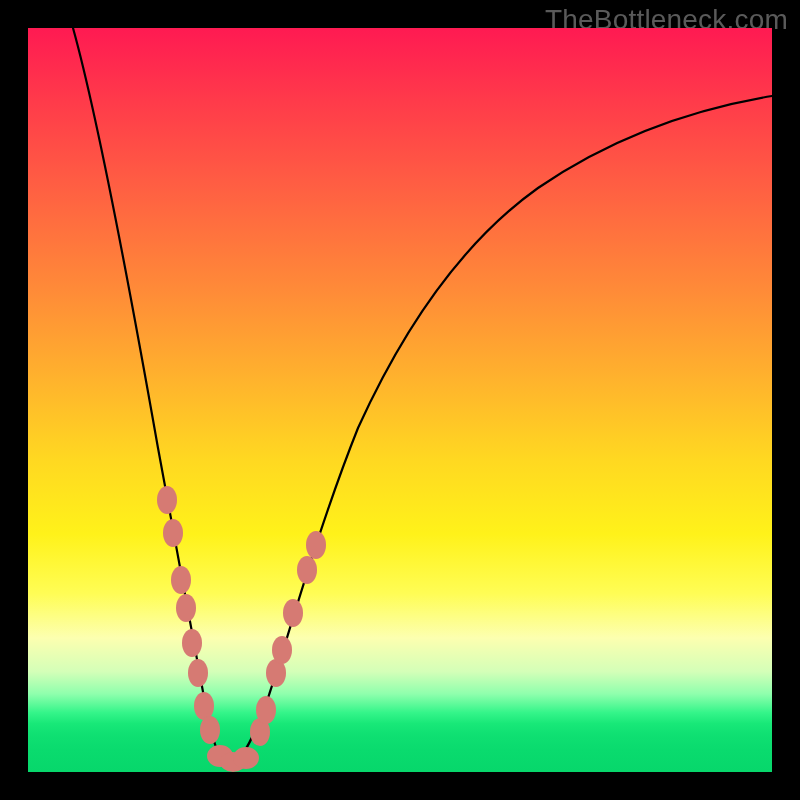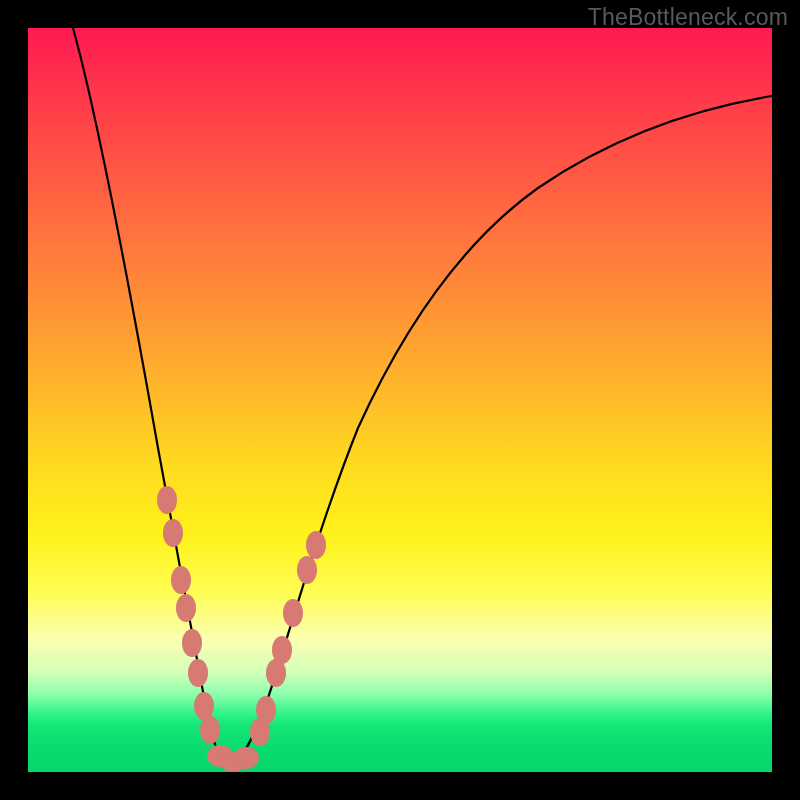--- a/index.html
+++ b/index.html
@@ -43,21 +43,21 @@
       #0fe072 95%,
       #0adb6e 97%,
       #07d76b 100%
     );
   }
   .watermark {
     position: absolute;
     top: 4px;
     right: 12px;
     color: #5a5a5a;
-    font-size: 23px;
+    font-size: 28px;
     letter-spacing: 0.2px;
     font-weight: 400;
   }
   svg.curve {
     position: absolute;
     top: 0;
     left: 0;
     width: 744px;
     height: 744px;
     overflow: visible;

